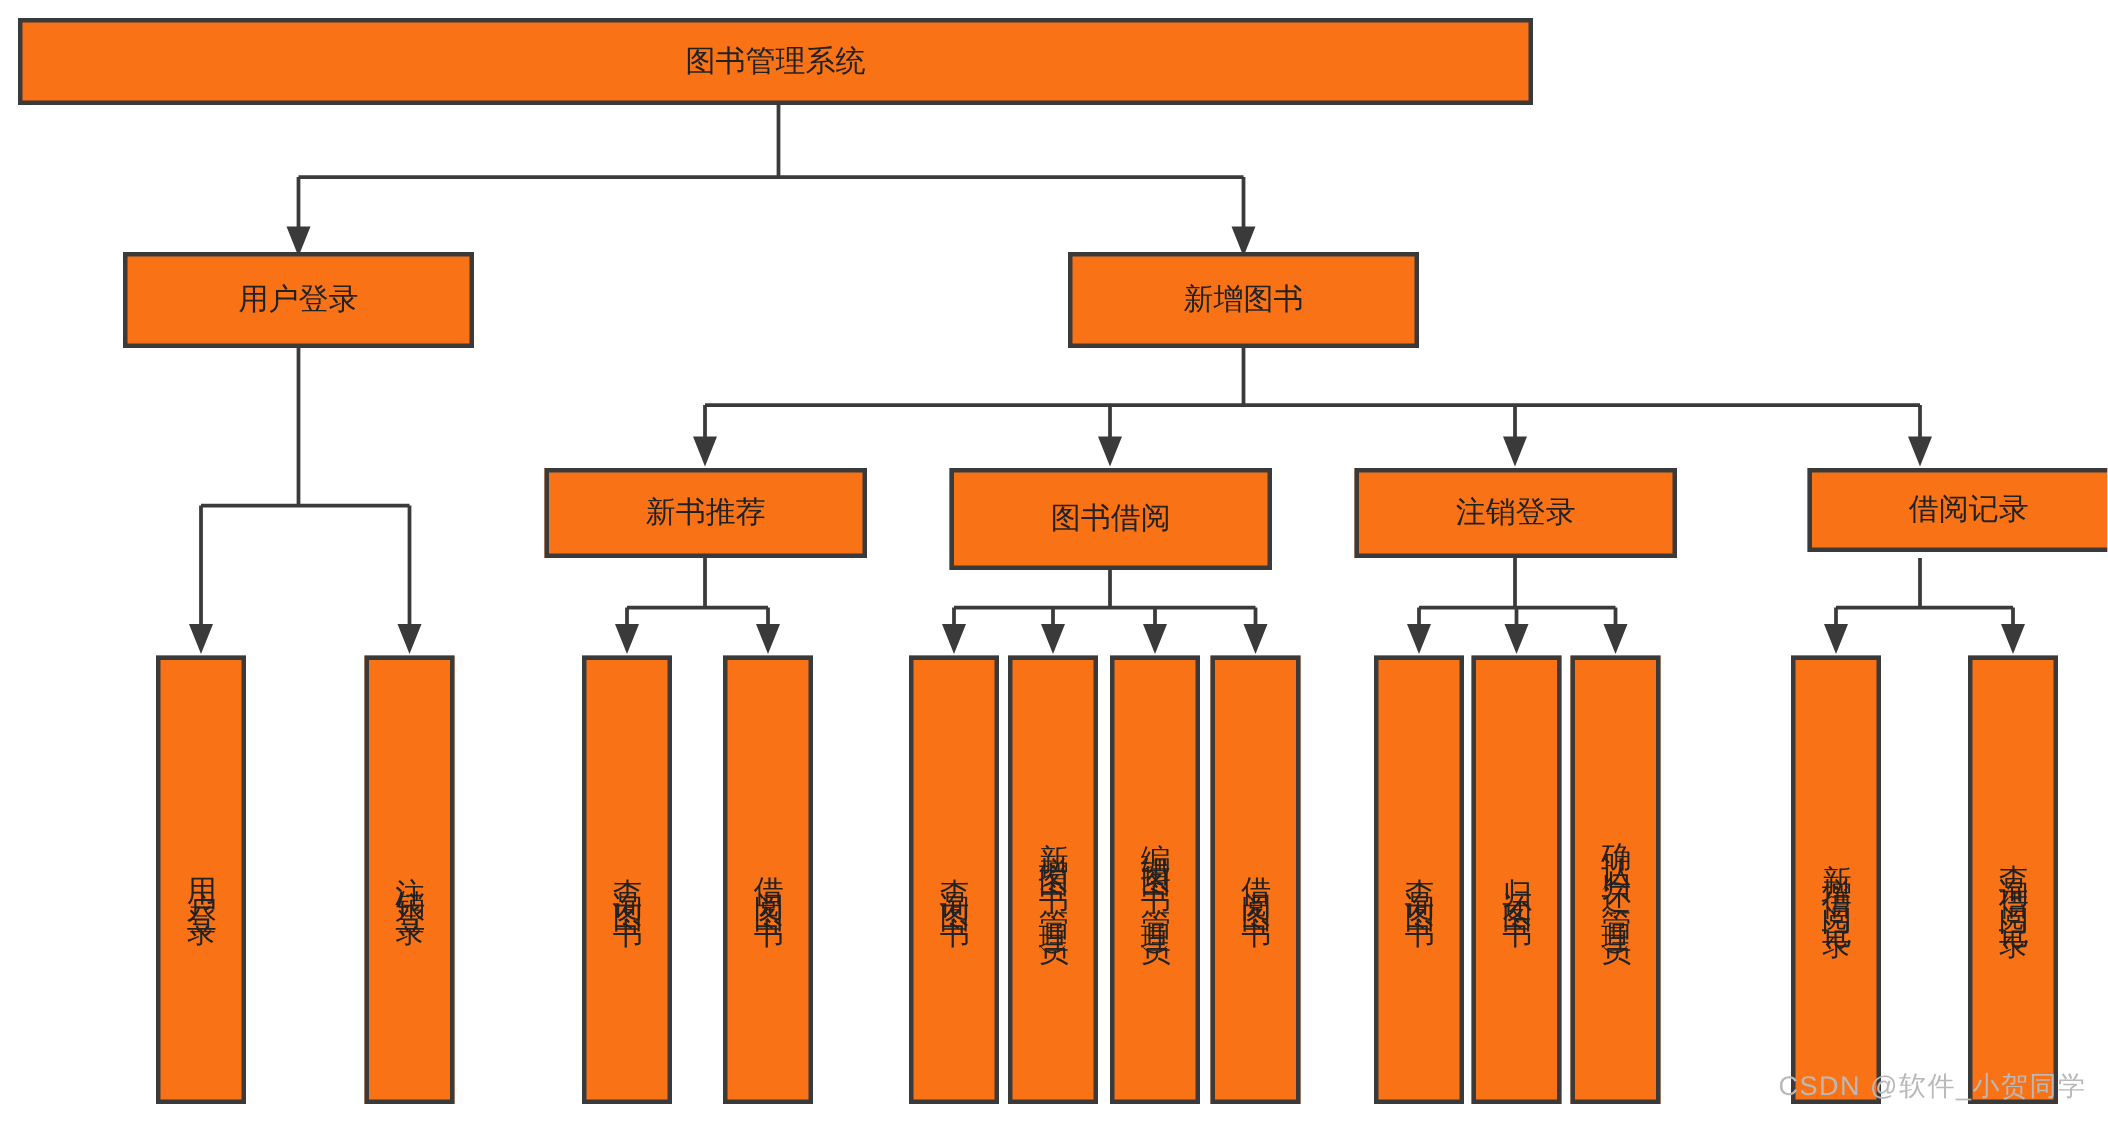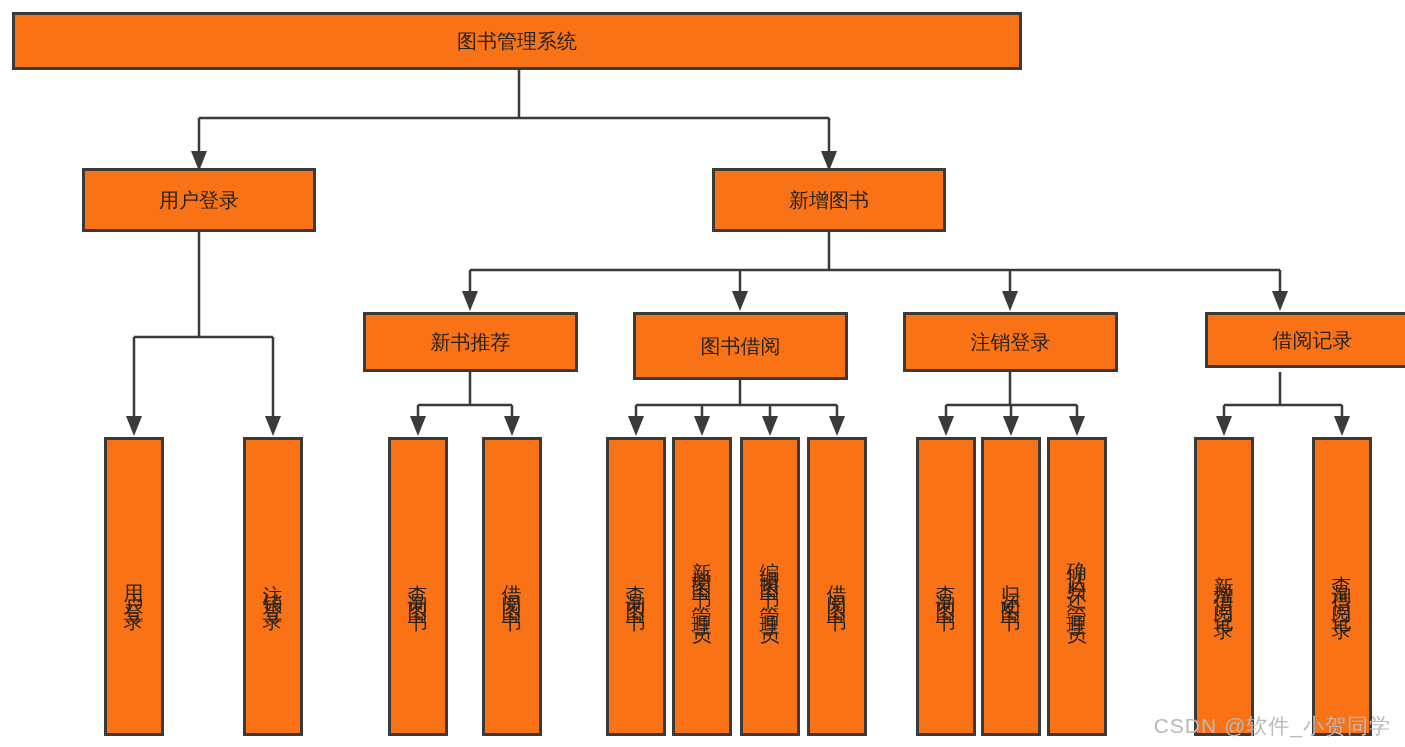--- a/index.html
+++ b/index.html
@@ -57,21 +57,21 @@
   #n-leaf-7  { left: 807px; }
   #n-leaf-8  { left: 916px; }
   #n-leaf-9  { left: 981px; }
   #n-leaf-10 { left: 1047px; }
   #n-leaf-11 { left: 1194px; }
   #n-leaf-12 { left: 1312px; }
   .watermark {
     position: absolute;
     right: 14px;
     top: 712px;
-    font-size: 21px;
+    font-size: 18px;
     color: #b9b9b9;
     letter-spacing: 1px;
     z-index: 5;
     white-space: nowrap;
     margin-left: 42px;
   }
 </style>
 </head>
 <body>
 

